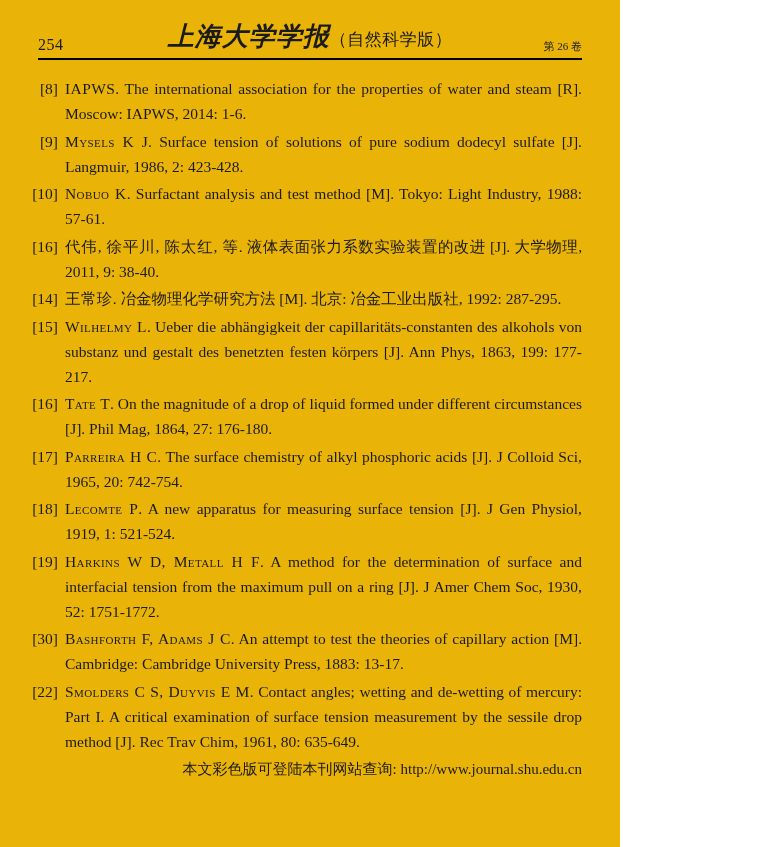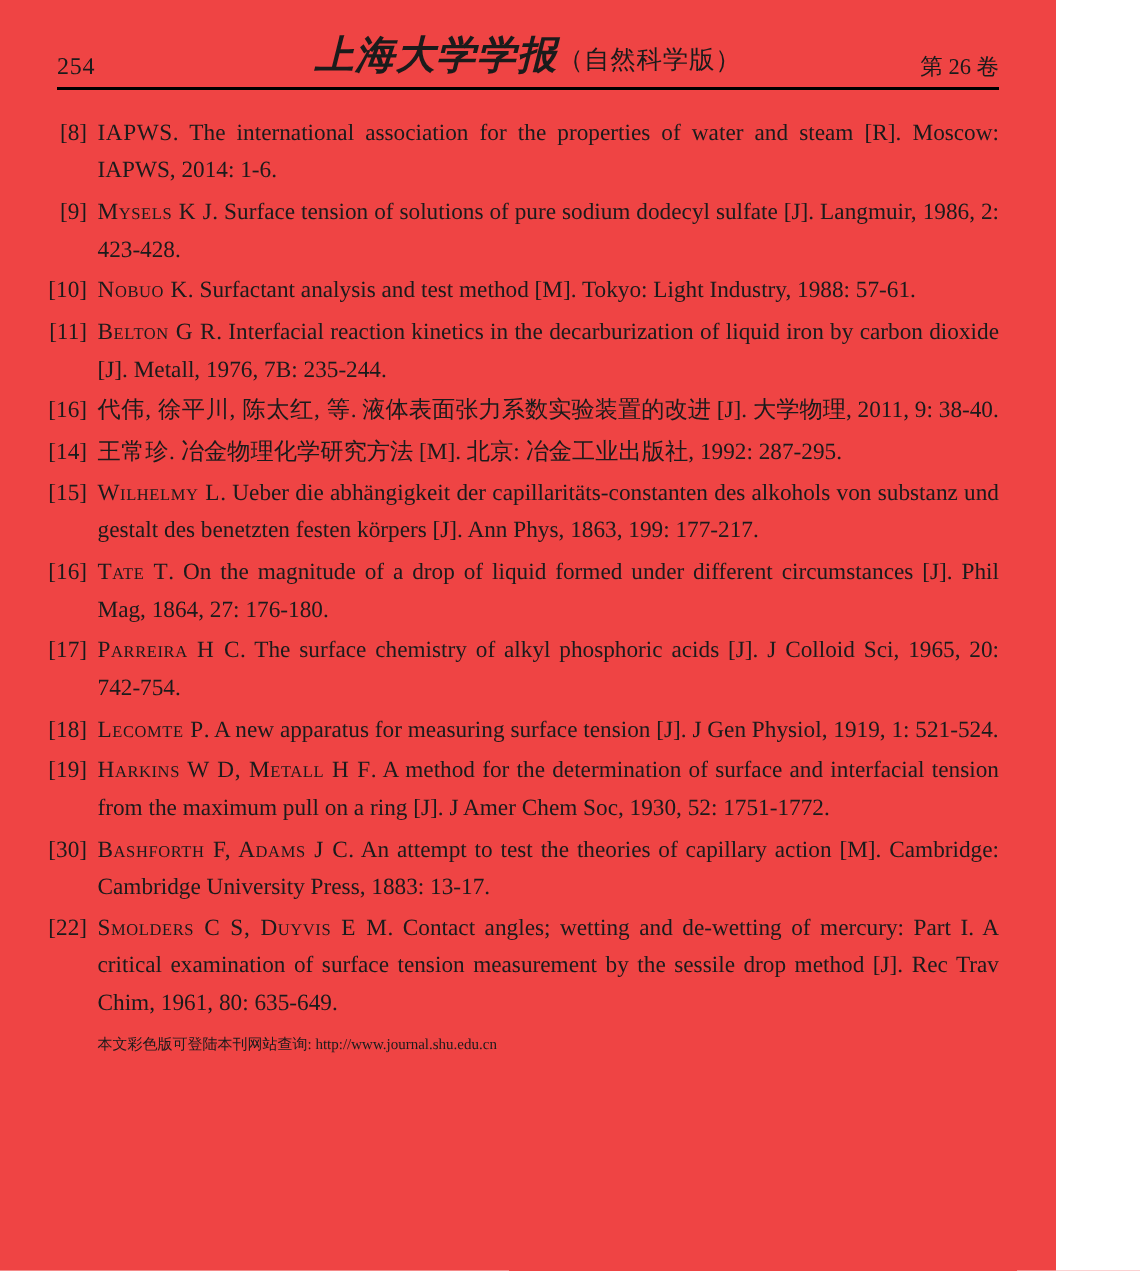--- a/index.html
+++ b/index.html
@@ -5,23 +5,23 @@
   * { margin: 0; padding: 0; box-sizing: border-box; }
   html, body { background: #ffffff; }
   body {
     width: 760px;
     height: 847px;
     font-family: "Liberation Serif", "DejaVu Serif", serif;
     color: #1b1b1b;
     overflow: hidden;
   }
   .page {
-    width: 704px;
+    width: 620px;
     height: 847px;
-    background: #ef4444;
+    background: #eab308;
     position: relative;
   }
   
   .running-head {
     position: relative;
     margin: 0 38px;
     padding-top: 24px;
     height: 58px;
   }
   .head-row {
@@ -47,21 +47,21 @@
     font-style: italic;
     letter-spacing: 1px;
   }
   .journal-subtitle {
     font-size: 17px;
     font-weight: normal;
     font-style: normal;
     letter-spacing: 0.5px;
   }
   .volume-label {
-    font-size: 15px;
+    font-size: 11px;
   }
   .head-rule {
     border: none;
     border-top: 2px solid #000000;
     margin-top: 4px;
   }
   
   .ref-list {
     margin: 18px 38px 0 32px;
   }
@@ -82,23 +82,23 @@
     text-align: justify;
   }
   .sc {
     font-variant: small-caps;
     letter-spacing: 0.4px;
     font-family: Liberation Serif, serif;
   }
   
   .footer-note {
     margin: 3px 38px 0 65px;
-    font-size: 10px;
+    font-size: 15px;
     line-height: 25px;
-    text-align: left;
+    text-align: right;
   }
 </style>
 </head>
 <body>
 
 <div class="page">
 
   <div class="running-head">
     <div class="head-row">
       <span class="page-number">254</span>
@@ -115,24 +115,20 @@
         <span class="ref-num">[8]</span>
         <div class="ref-body"><span class="sc">IAPWS</span><span>. The international association for the properties of water and steam [R]. Moscow: IAPWS, 2014: 1-6.</span></div>
       </div>
       <div class="ref">
         <span class="ref-num">[9]</span>
         <div class="ref-body"><span class="sc">Mysels K J</span><span>. Surface tension of solutions of pure sodium dodecyl sulfate [J]. Langmuir, 1986, 2: 423-428.</span></div>
       </div>
       <div class="ref">
         <span class="ref-num">[10]</span>
         <div class="ref-body"><span class="sc">Nobuo K</span><span>. Surfactant analysis and test method [M]. Tokyo: Light Industry, 1988: 57-61.</span></div>
-      </div>
-      <div class="ref">
-        <span class="ref-num">[11]</span>
-        <div class="ref-body"><span class="sc">Belton G R</span><span>. Interfacial reaction kinetics in the decarburization of liquid iron by carbon dioxide [J]. Metall, 1976, 7B: 235-244.</span></div>
       </div>
       <div class="ref">
         <span class="ref-num">[16]</span>
         <div class="ref-body"><span class="sc">代伟, 徐平川, 陈太红, 等</span><span>. 液体表面张力系数实验装置的改进 [J]. 大学物理, 2011, 9: 38-40.</span></div>
       </div>
       <div class="ref">
         <span class="ref-num">[14]</span>
         <div class="ref-body"><span class="sc">王常珍</span><span>. 冶金物理化学研究方法 [M]. 北京: 冶金工业出版社, 1992: 287-295.</span></div>
       </div>
       <div class="ref">

